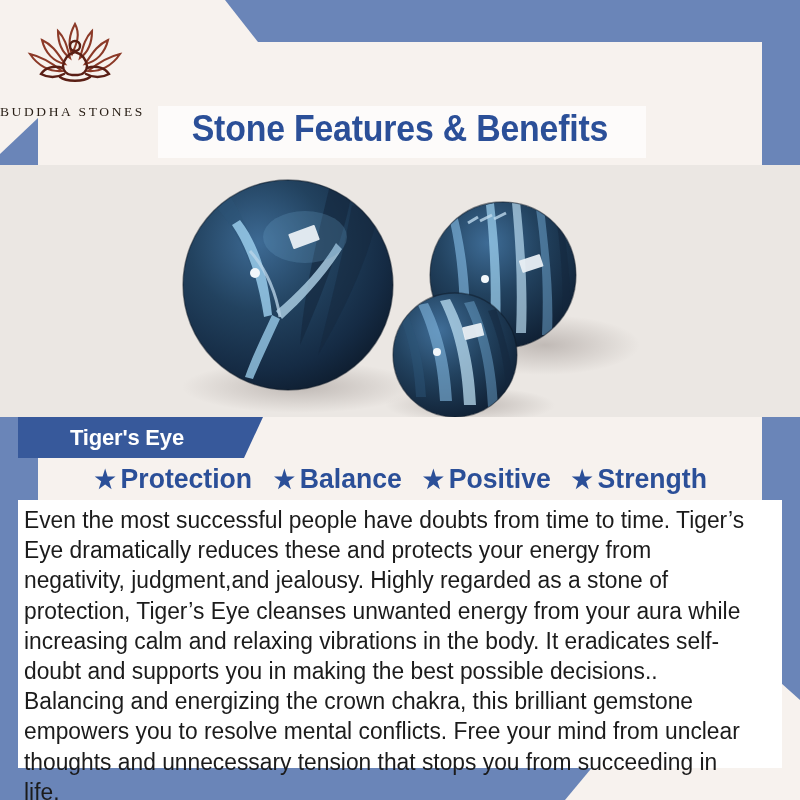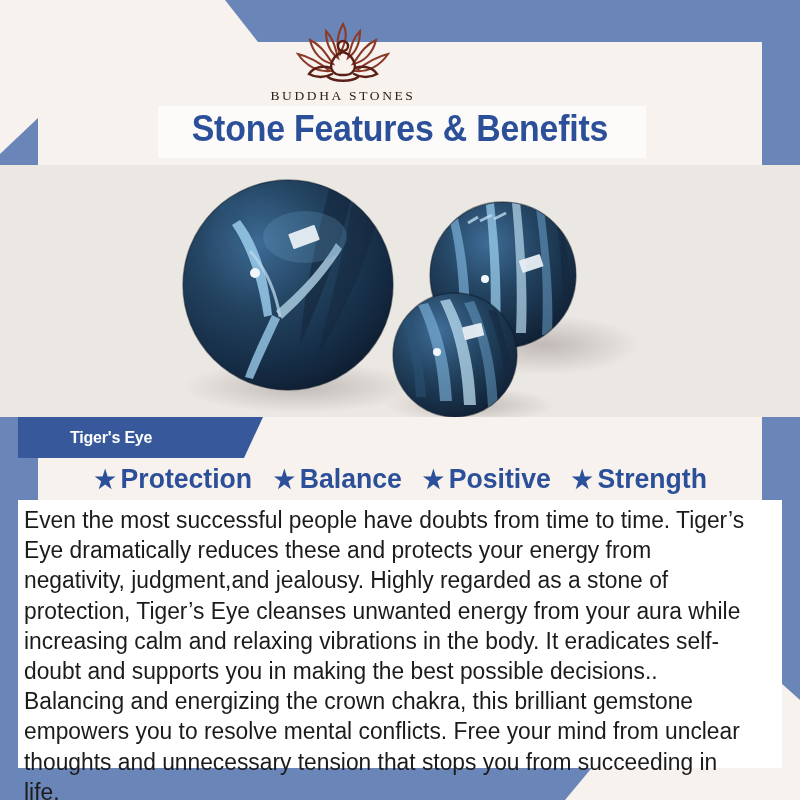--- a/index.html
+++ b/index.html
@@ -34,21 +34,21 @@
   }
   .frame-bottom {
     position: absolute; left: 0; bottom: 0; width: 640px; height: 42px;
     background: #6a85b8;
     clip-path: polygon(0 0, 600px 0, 565px 42px, 0 42px);
   }
 
   
   .logo-wrap {
     position: absolute; left: 0; top: 18px; width: 686px;
-    display: flex; flex-direction: column; align-items: center;
+    display: flex; flex-direction: column; align-items: flex-start; gap: 16px;
   }
   .logo-mark { width: 150px; height: 68px; display: block; }
   .logo-text {
     margin-top: 2px;
     font-family: "Liberation Serif", serif;
     font-size: 13.5px; letter-spacing: 2.6px;
     color: #2b2118; font-weight: 400;
   }
 
   
@@ -76,21 +76,21 @@
 
   
   .stone-banner {
     position: absolute; left: 18px; top: 417px; width: 245px; height: 41px;
     background: #37599b;
     clip-path: polygon(0 0, 245px 0, 226px 41px, 0 41px);
     display: flex; align-items: center;
   }
   .stone-banner span {
     margin-left: 52px;
-    color: #ffffff; font-weight: 700; font-size: 16px;
+    color: #ffffff; font-weight: 700; font-size: 22px;
     font-family: "Liberation Sans", sans-serif;
     letter-spacing: -0.2px;
   }
 
   
   .benefits {
     position: absolute; left: 0; top: 463px; width: 800px;
     display: flex; justify-content: center; align-items: center;
     color: #2b4f98;
   }

